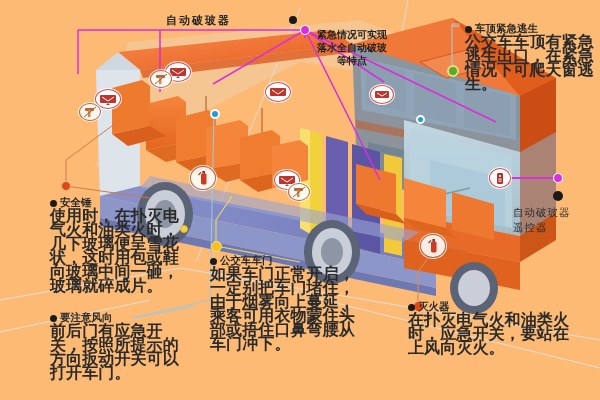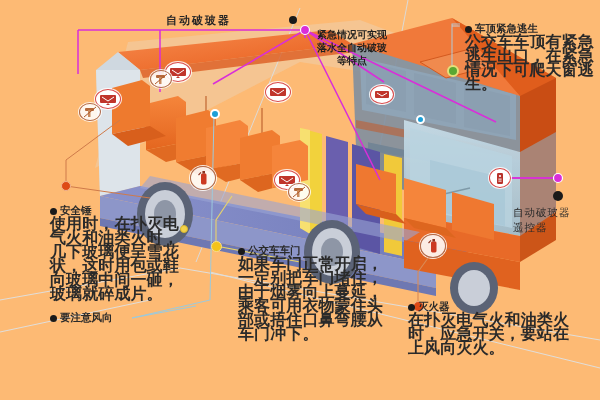--- a/index.html
+++ b/index.html
@@ -345,34 +345,35 @@
     <div>等特点</div>
   </div>
 
   <div class="callout" style="left:465px;top:22px;width:132px;">
     <div class="ctitle">
       <span class="bullet"></span><span>车顶紧急逃生</span>
     </div>
     <div class="cbody">公交车车顶有紧急逃生出口，在紧急情况下可爬天窗逃生。</div>
   </div>
 
-  <div class="callout" style="left:50px;top:196px;width:140px;margin-top:8px;">
+  <div class="callout" style="left:50px;top:196px;width:140px;">
     <div class="ctitle">
       <span class="bullet"></span><span>安全锤</span>
     </div>
     <div class="cbody">使用时，在扑灭电气火和油类火时，几下玻璃便呈雪花状，这时用包或鞋向玻璃中间一砸，玻璃就碎成片。</div>
   </div>
 
   <div class="callout" style="left:50px;top:311px;width:143px;">
     <div class="ctitle">
       <span class="bullet"></span><span>要注意风向</span>
     </div>
-  </div>
-
-  <div class="callout" style="left:210px;top:244px;width:160px;margin-left:28px;">
+    <div class="cbody">前后门有应急开关，按照所提示的方向扳动开关可以打开车门。</div>
+  </div>
+
+  <div class="callout" style="left:210px;top:254px;width:160px;">
     <div class="ctitle">
       <span class="bullet"></span><span>公交车车门</span>
     </div>
     <div class="cbody">如果车门正常开启，一定别把车门堵住，由于烟雾向上蔓延，乘客可用衣物蒙住头部或捂住口鼻弯腰从车门冲下。</div>
   </div>
 
   <div class="callout" style="left:408px;top:300px;width:164px;">
     <div class="ctitle">
       <span class="bullet"></span><span>灭火器</span>
     </div>

